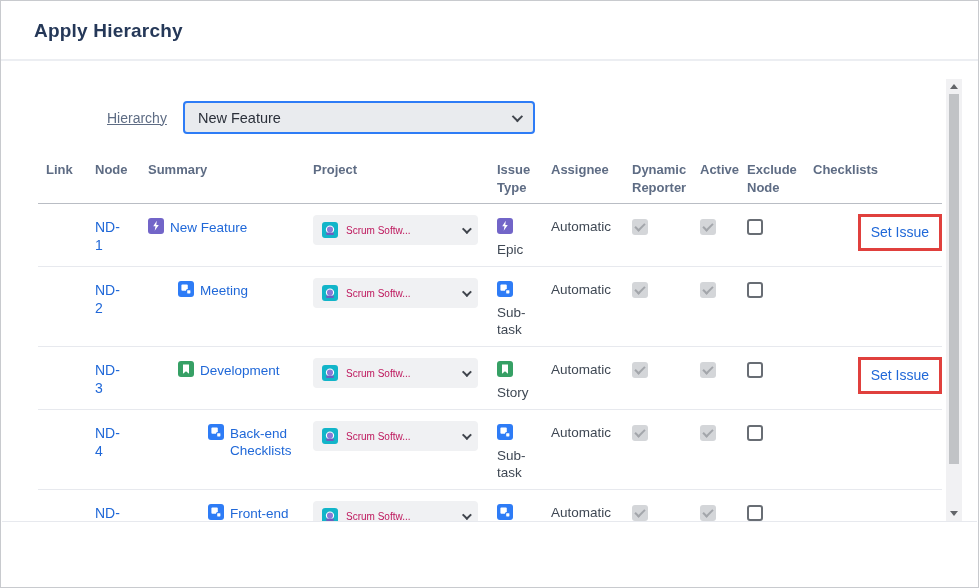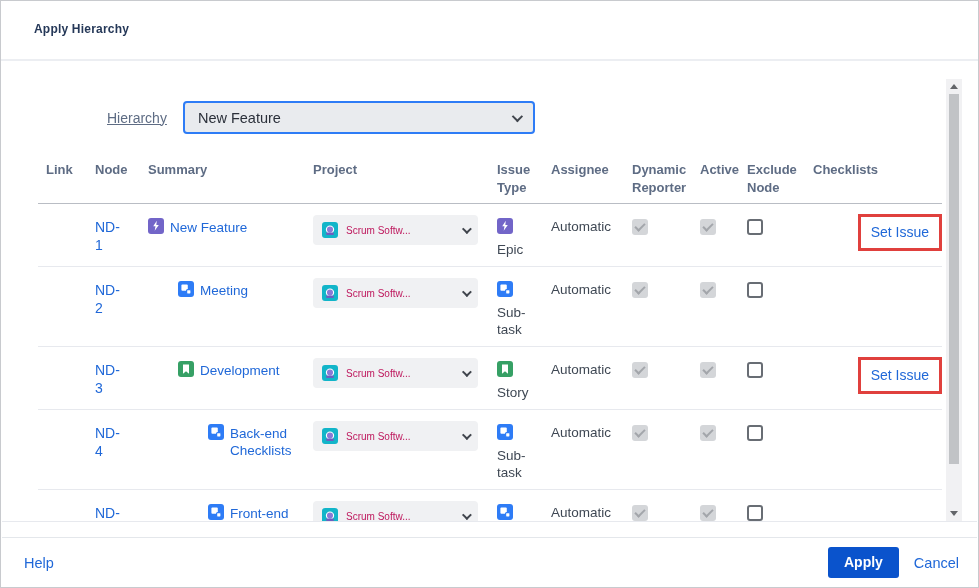--- a/index.html
+++ b/index.html
@@ -6,21 +6,21 @@
   html,body { background: #fff; }
   body { font-family: "Liberation Sans", sans-serif; font-size: 14px; color: #42526e; }
 
   .modal {
     position: relative; width: 979px; height: 588px;
     background: #fff; border: 1px solid #c8cace; overflow: hidden;
   }
 
   
   .modal-header { height: 60px; padding: 19px 0 0 33px; border-bottom: 2px solid #eceef2; }
-  .modal-title { font-size: 12px; font-weight: 600; color: #253858; letter-spacing: .2px; }
+  .modal-title { font-size: 19px; font-weight: 600; color: #253858; letter-spacing: .2px; }
 
   
   .modal-body { position: absolute; top: 62px; left: 1px; right: 1px; height: 459px; overflow: hidden; background: #fff; border-bottom: 1px solid #e7e9ee; }
 
   .form-row { display: flex; align-items: center; margin: 38px 0 0 105px; }
   .form-label { color: #5e6c84; font-size: 14px; margin-right: 16px; text-decoration: underline; }
   .select-control {
     width: 352px; height: 33px; background: #e9ebee;
     border: 2px solid #2e7cf6; border-radius: 4px;
     display: flex; align-items: center; justify-content: space-between;
@@ -361,20 +361,14 @@
 </tbody>
     </table>
   </div>
 
   <div class="scrollbar">
     <span class="sb-arrow up"></span>
     <span class="sb-thumb"></span>
     <span class="sb-arrow down"></span>
   </div>
 
-  <div class="modal-footer">
-    <a class="link help-link">Help</a>
-    <span class="footer-spacer"></span>
-    <button class="btn-apply">Apply</button>
-    <a class="link btn-cancel">Cancel</a>
-  </div>
 
 </div>
 
 </body></html>

